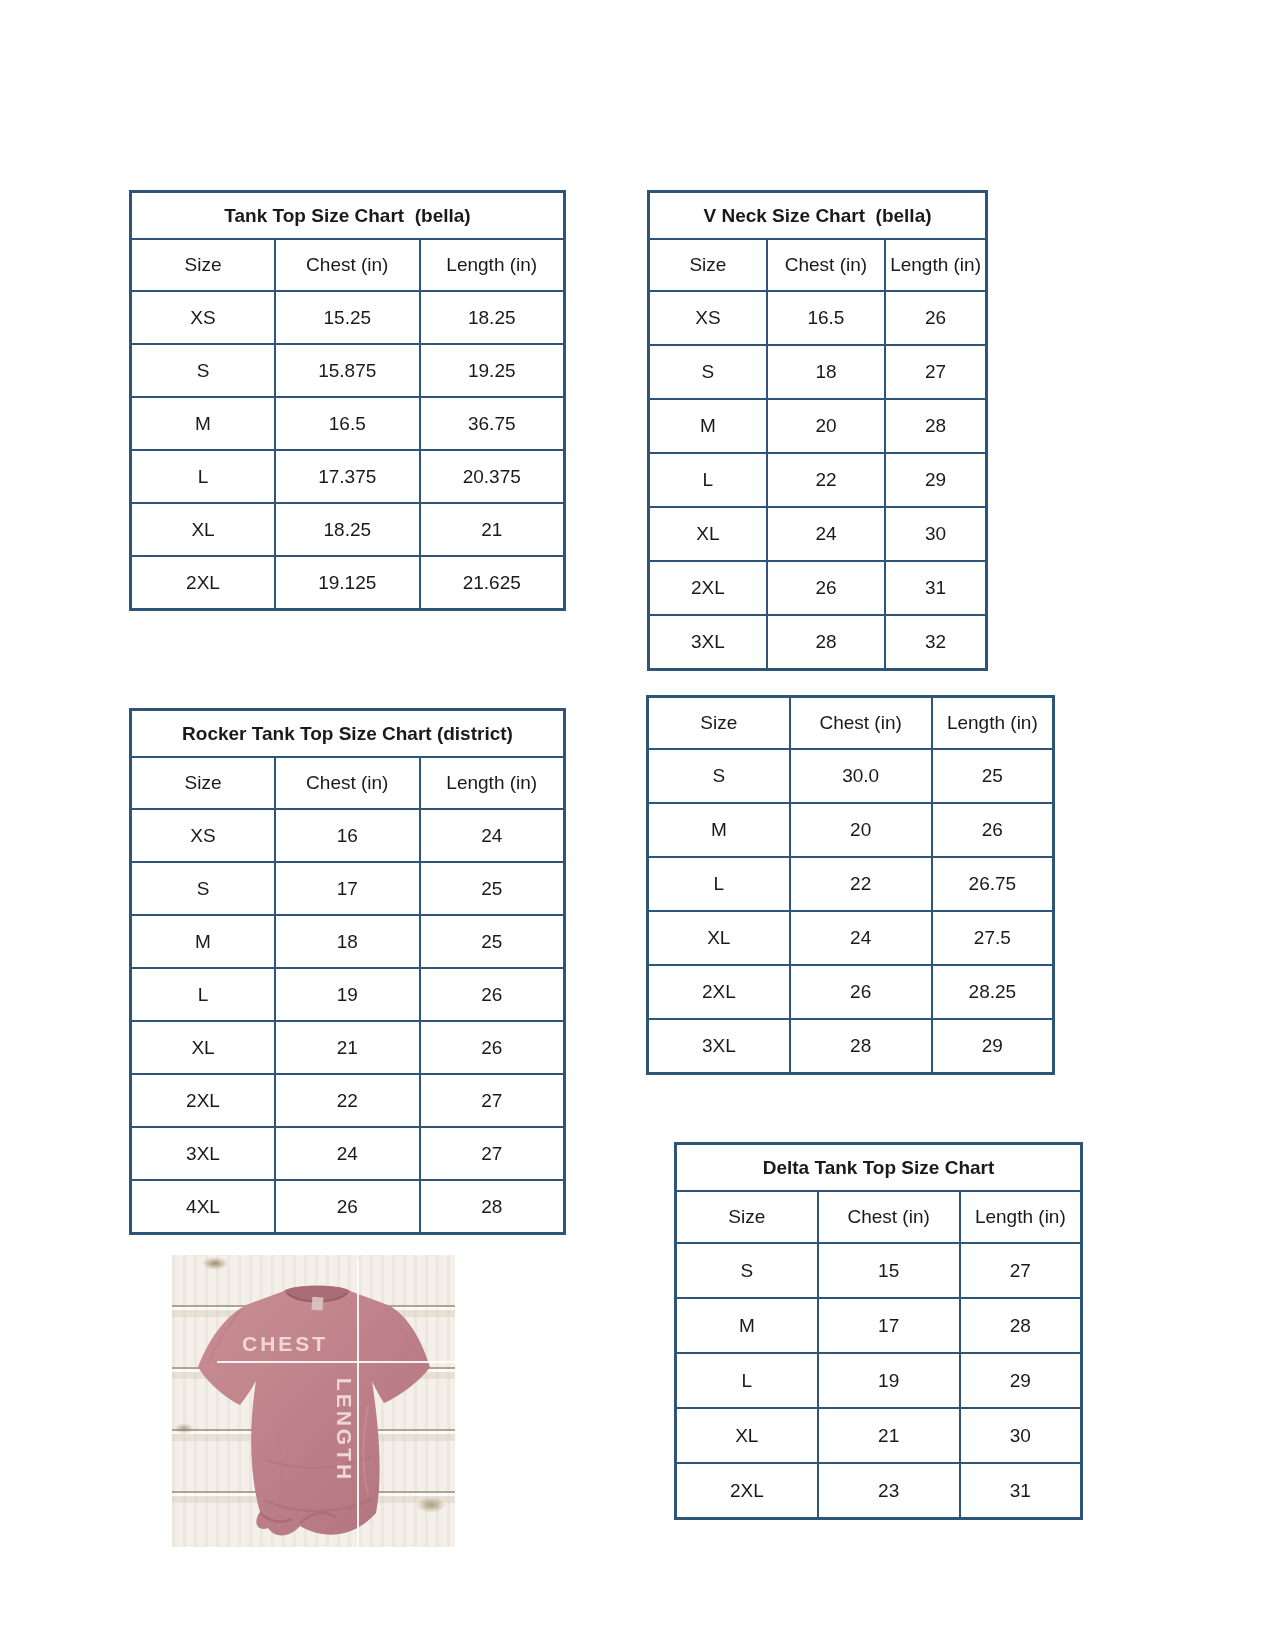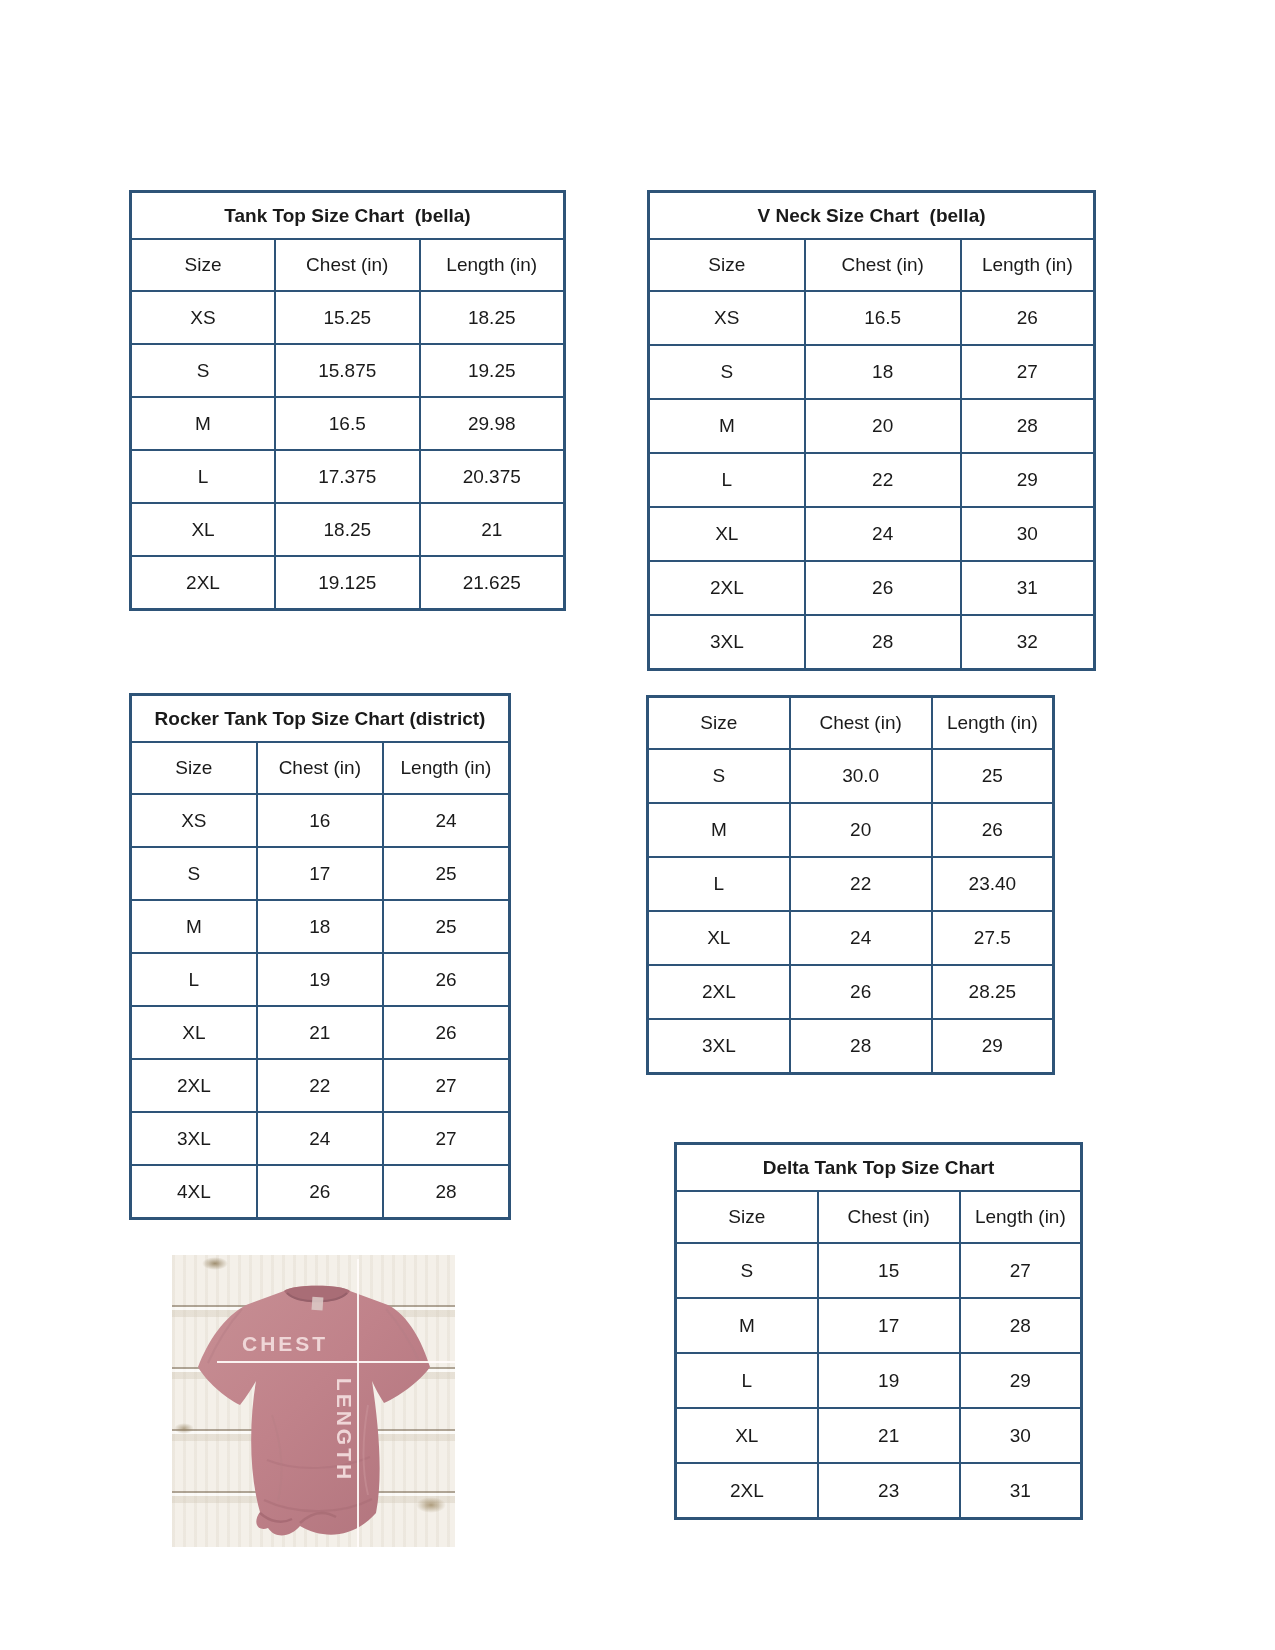--- a/index.html
+++ b/index.html
@@ -31,22 +31,22 @@
   }
   td.title-cell{
     font-weight:bold;
     font-size:20px;
     height:45px;
     white-space:pre;
   }
   td.header-cell{height:50px;}
 
   .t1{left:129px;top:190px;width:437px;}
-  .t2{left:647px;top:190px;width:449px;}
-  .t3{left:129px;top:693px;width:382px;}
+  .t2{left:647px;top:190px;width:341px;}
+  .t3{left:129px;top:708px;width:437px;}
   .t4{left:646px;top:695px;width:409px;}
   .t5{left:646px;top:1142px;width:409px;margin-left:28px;}
 
   .t1 td.data-cell{height:51px;}
   .t2 td.data-cell{height:52px;}
   .t3 td.data-cell{height:51px;}
   .t4 td.data-cell{height:52px;}
   .t5 td.data-cell{height:53px;}
 
   .t1 col.c1,.t3 col.c1{width:33.3%;} .t1 col.c2,.t3 col.c2{width:33.3%;} .t1 col.c3,.t3 col.c3{width:33.4%;}
@@ -121,21 +121,21 @@
             <td class="data-cell">18.25</td>
           </tr>
           <tr>
             <td class="data-cell">S</td>
             <td class="data-cell">15.875</td>
             <td class="data-cell">19.25</td>
           </tr>
           <tr>
             <td class="data-cell">M</td>
             <td class="data-cell">16.5</td>
-            <td class="data-cell">29.98</td>
+            <td class="data-cell">36.75</td>
           </tr>
           <tr>
             <td class="data-cell">L</td>
             <td class="data-cell">17.375</td>
             <td class="data-cell">20.375</td>
           </tr>
           <tr>
             <td class="data-cell">XL</td>
             <td class="data-cell">18.25</td>
             <td class="data-cell">21</td>
@@ -283,21 +283,21 @@
             <td class="data-cell">25</td>
           </tr>
           <tr>
             <td class="data-cell">M</td>
             <td class="data-cell">20</td>
             <td class="data-cell">26</td>
           </tr>
           <tr>
             <td class="data-cell">L</td>
             <td class="data-cell">22</td>
-            <td class="data-cell">23.40</td>
+            <td class="data-cell">26.75</td>
           </tr>
           <tr>
             <td class="data-cell">XL</td>
             <td class="data-cell">24</td>
             <td class="data-cell">27.5</td>
           </tr>
           <tr>
             <td class="data-cell">2XL</td>
             <td class="data-cell">26</td>
             <td class="data-cell">28.25</td>

